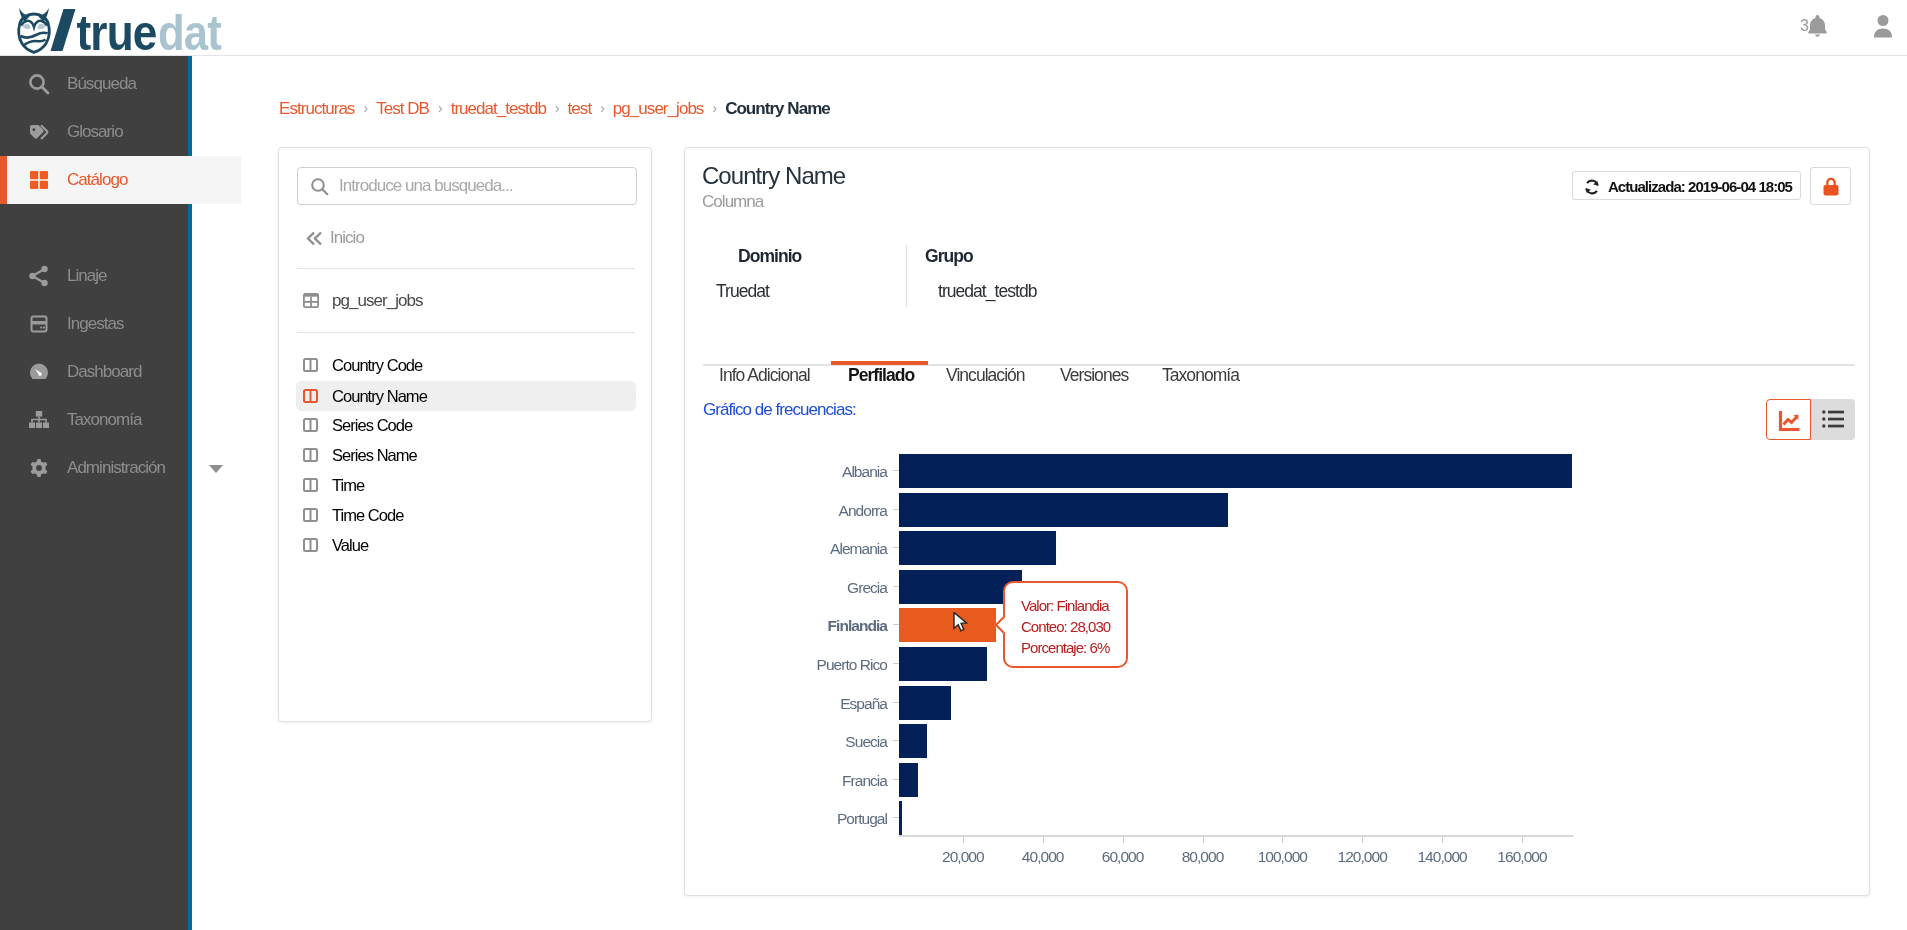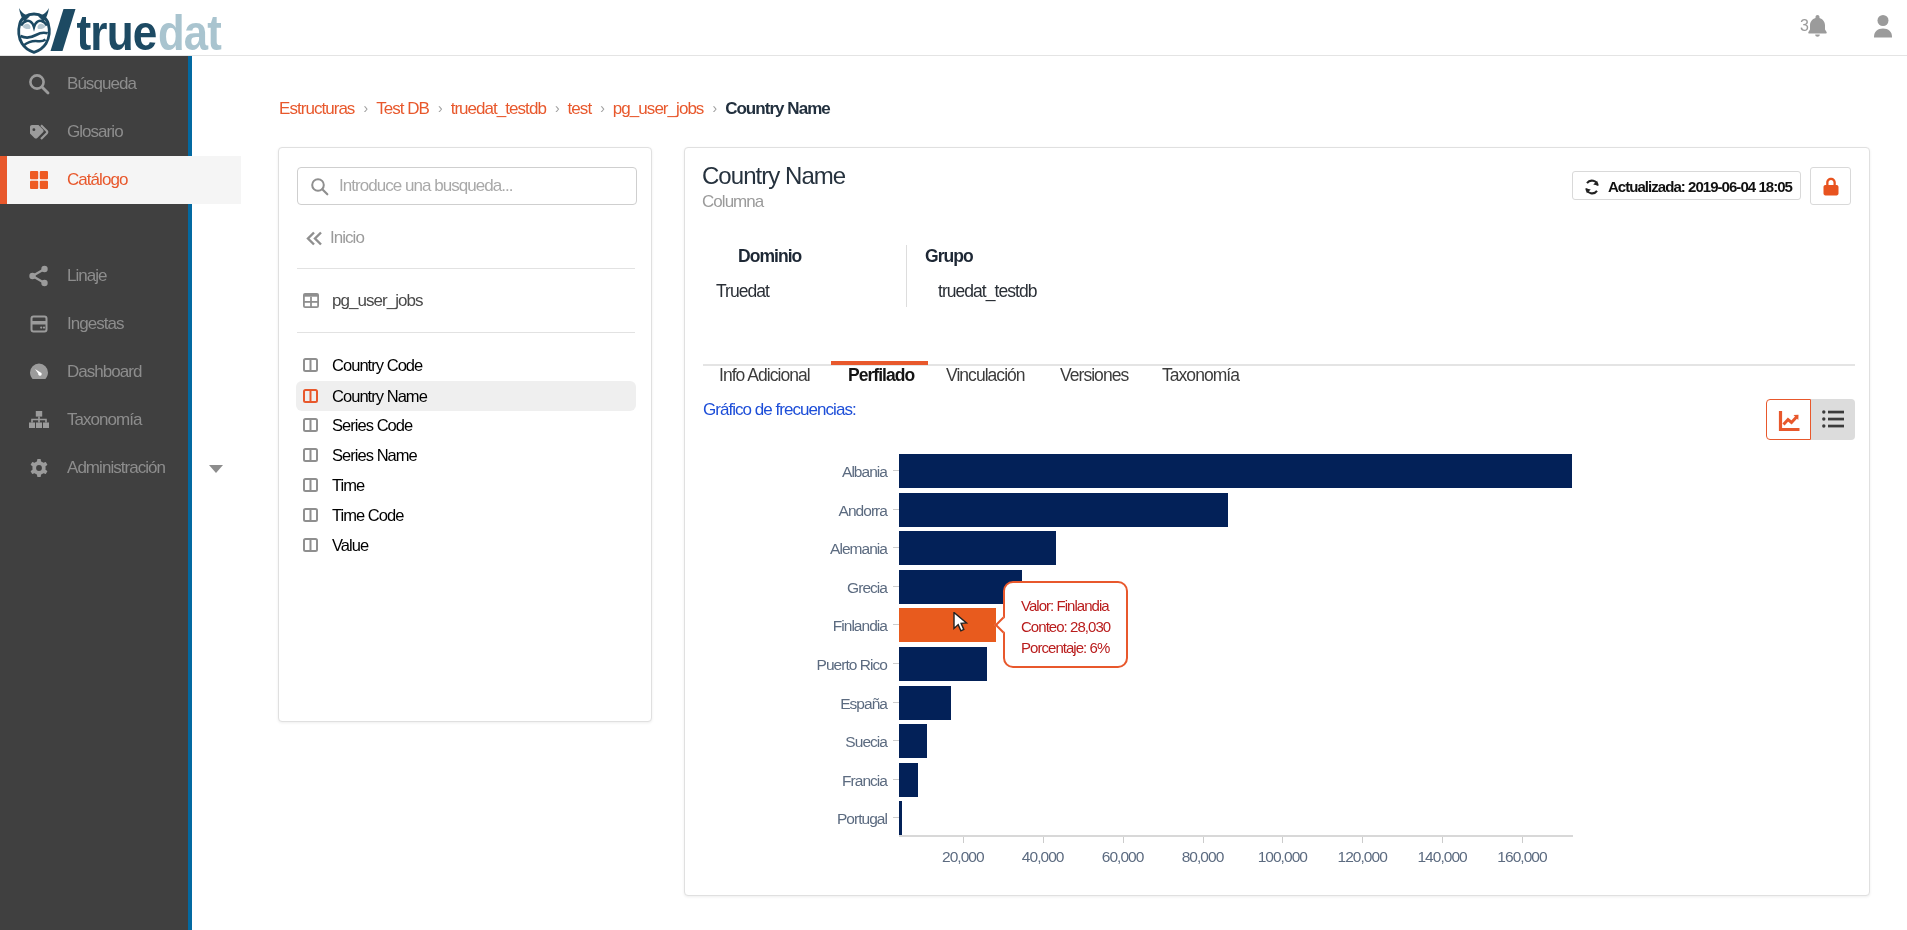--- a/index.html
+++ b/index.html
@@ -315,21 +315,21 @@
         <rect x="6" y="1.7" width="16" height="2.7" fill="#3b3b3b"></rect>
         <rect x="6" y="8.7" width="16" height="2.7" fill="#3b3b3b"></rect>
         <rect x="6" y="15.7" width="16" height="2.7" fill="#3b3b3b"></rect>
       </svg>
   </div>
 
   <div class="blab" style="top:315px;">Albania</div>
   <div class="blab" style="top:353.6px;">Andorra</div>
   <div class="blab" style="top:392.2px;">Alemania</div>
   <div class="blab" style="top:430.8px;">Grecia</div>
-  <div class="blab" style="top:469.4px;">Finlandia</div>
+  <div class="blab" style="top:469.4px;font-weight:bold;">Finlandia</div>
   <div class="blab" style="top:508px;">Puerto Rico</div>
   <div class="blab" style="top:546.6px;">España</div>
   <div class="blab" style="top:585.2px;">Suecia</div>
   <div class="blab" style="top:623.8px;">Francia</div>
   <div class="blab" style="top:662.4px;">Portugal</div>
 
   <div class="ltick" style="left:208px; top:322px;"></div>
   <div class="ltick" style="left:208px; top:360.6px;"></div>
   <div class="ltick" style="left:208px; top:399.2px;"></div>
   <div class="ltick" style="left:208px; top:437.8px;"></div>

